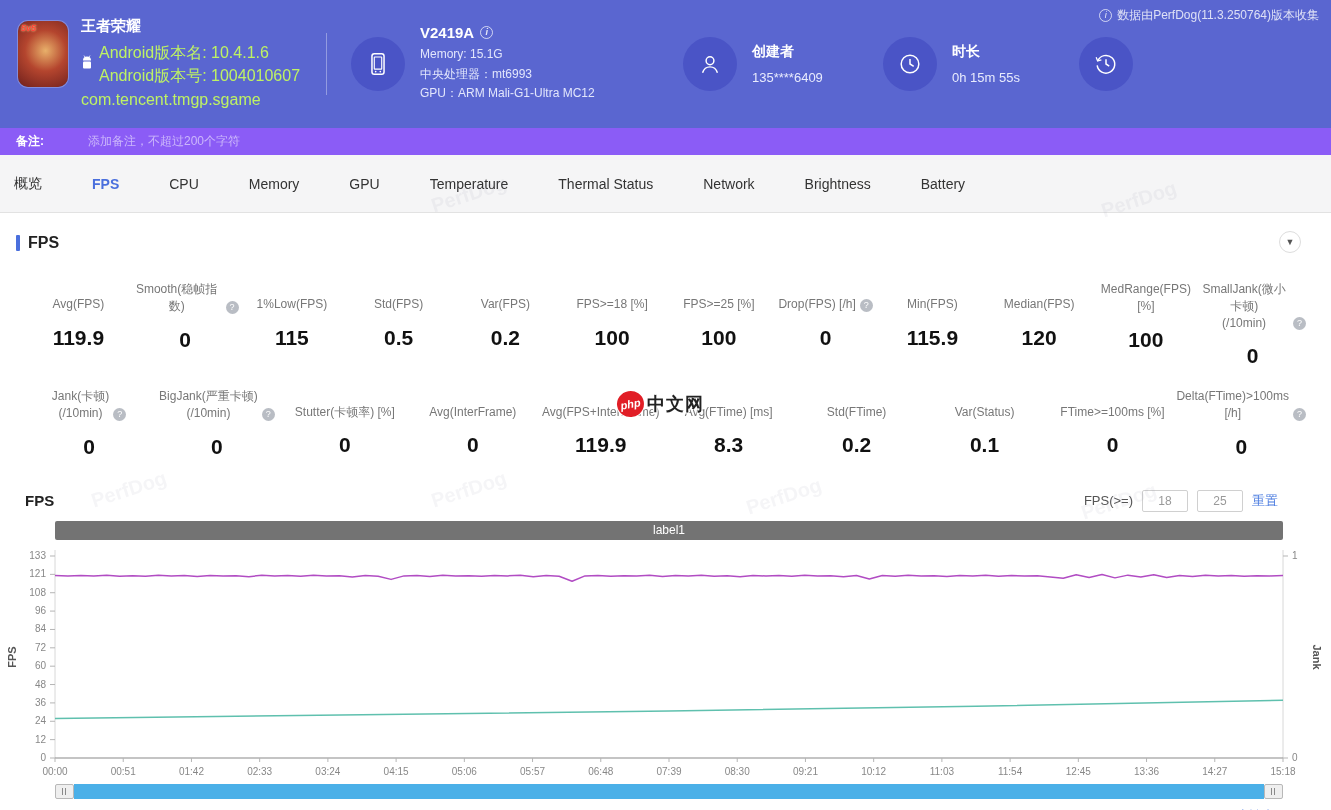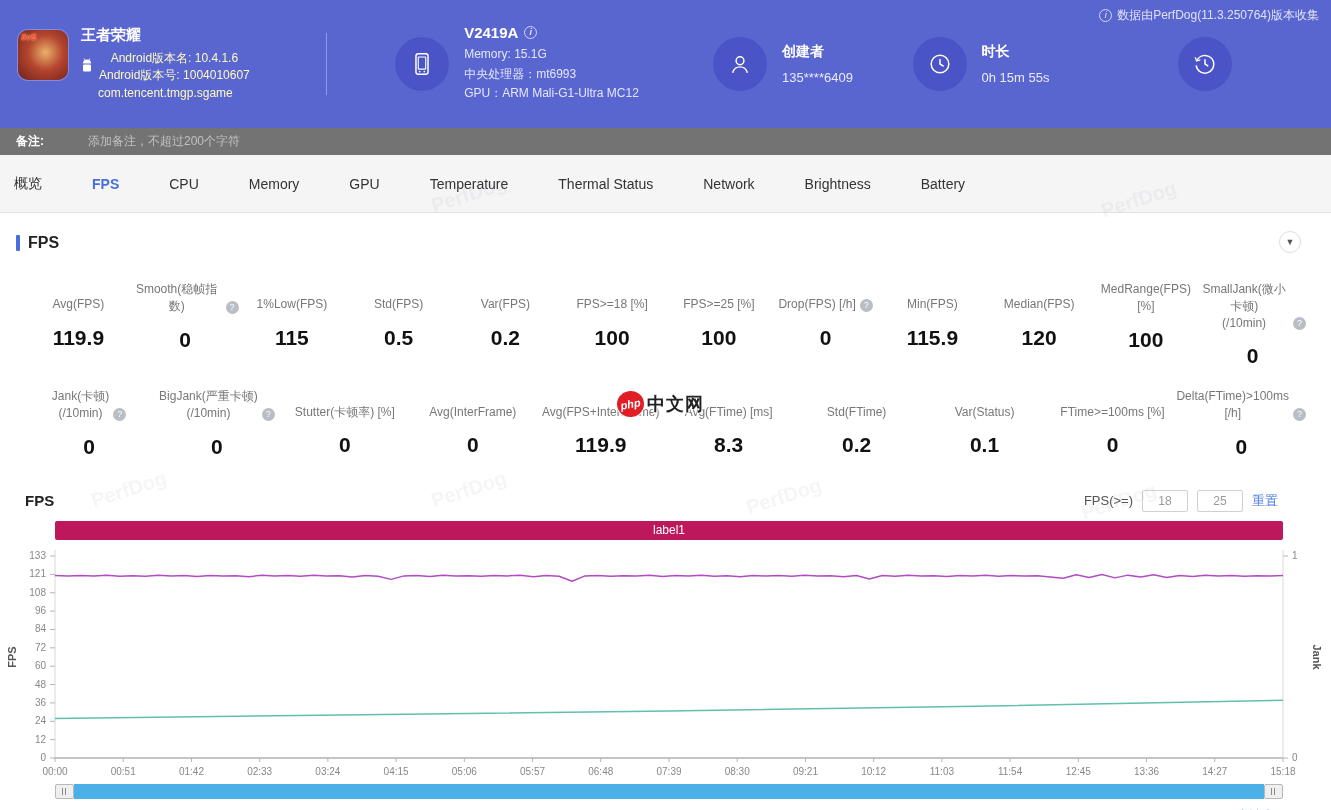--- a/index.html
+++ b/index.html
@@ -4,50 +4,50 @@
 <style>
   * { box-sizing: border-box; margin: 0; padding: 0; }
   body { width: 1331px; height: 810px; overflow: hidden; background: #fff;
          font-family: "Liberation Sans", "DejaVu Sans", sans-serif; color: #333; }
   .page { position: relative; width: 1331px; height: 810px; }
 
   
   .header-top { background: #5a66d0; height: 128px; display: flex; align-items: center;
                 padding-left: 18px; position: relative; color: #fff; }
   .app-block { display: flex; align-items: center; gap: 13px; width: 300px; }
-  .app-icon { width: 50px; height: 50px; border-radius: 10px; flex: none; position: relative;
+  .app-icon { width: 50px; height: 66px; border-radius: 10px; flex: none; position: relative;
               background: radial-gradient(circle at 55% 45%, #e8b06a 0%, #b4452e 45%, #6e1f1c 100%);
               box-shadow: 0 0 0 1px rgba(255,255,255,.25); overflow: hidden; align-self: flex-start; margin-top: 4px;}
   .app-icon-badge { position: absolute; top: 2px; left: 3px; font-size: 9px; font-weight: bold;
               font-style: italic; color: #ff4438; text-shadow: 0 0 2px #ffe9a0; }
   .app-title { font-size: 15px; font-weight: bold; margin-bottom: 5px; }
-  .app-meta { font-size: 12px; color: #fef9c3; line-height: 1.45; text-align: center; }
+  .app-meta { font-size: 16px; color: #bef264; line-height: 1.45; }
   .android-row { display: flex; gap: 6px; align-items: center; }
   .android-icon { flex: none; }
   .pkg { margin-top: 0; }
   .v-divider { width: 1px; height: 62px; background: rgba(255,255,255,.35); margin: 0 24px 0 8px; flex: none; }
 
-  .info-block { display: flex; align-items: center; gap: 15px; justify-content: center; }
+  .info-block { display: flex; align-items: center; gap: 15px; }
   .icircle { width: 54px; height: 54px; border-radius: 50%; background: #4a54c6; flex: none;
              display: flex; align-items: center; justify-content: center; }
   .blk-device { width: 332px; }
   .blk-creator { width: 200px; }
   .blk-duration { width: 196px; }
   .blk-upload { flex: 1; }
   .d-title { font-size: 15px; font-weight: bold; margin-bottom: 4px; display: flex; align-items: center; gap: 6px;}
   .d-lines { font-size: 12px; color: #e2e6fc; line-height: 1.65; }
   .b-title { font-size: 14px; font-weight: bold; }
   .b-value { font-size: 13px; color: #e8ebfd; margin-top: 9px; }
   .info-i { width: 13px; height: 13px; border-radius: 50%; border: 1px solid rgba(255,255,255,.7);
             font-size: 9px; line-height: 11px; text-align: center; color: rgba(255,255,255,.85);
             font-style: italic; flex: none; }
   .info-i::after { content: "i"; }
   .version-note { position: absolute; top: 7px; right: 12px; font-size: 12px;
                   color: rgba(255,255,255,.8); display: flex; gap: 5px; align-items: center; }
-  .notes-bar { background: #737373; height: 27px; display: flex; align-items: center; gap: 8px;
+  .notes-bar { background: #8b5cf6; height: 27px; display: flex; align-items: center; gap: 8px;
                padding: 0 16px; font-size: 12px; }
   .notes-label { color: #fff; font-weight: bold; }
   .notes-placeholder { color: rgba(255,255,255,.55); margin-left: 36px; }
 
   
   .tabs { background: #f5f5f6; border-bottom: 1px solid #e2e2e2; height: 58px;
           display: flex; align-items: center; padding-left: 14px; }
   .tab { padding: 0 25px 0 0; margin-right: 25px; font-size: 14px; color: #333; cursor: pointer; white-space: nowrap;}
   .tab.active { color: #4a6fdd; font-weight: bold; }
 
@@ -75,21 +75,21 @@
   .stat-value { font-size: 21px; font-weight: bold; color: #111; margin-top: 13px; }
 
   
   .chart-head { display: flex; align-items: center; margin: 30px 25px 8px; position: relative; height: 24px; }
   .chart-title { font-size: 15px; font-weight: bold; color: #222; }
   .chart-controls { position: absolute; right: 28px; display: flex; align-items: center; gap: 9px;
                     font-size: 13px; color: #555; }
   .fps-input { width: 46px; height: 22px; border: 1px solid #d0d0d0; border-radius: 2px;
                text-align: center; font-size: 12px; color: #999; background: #fff; }
   .reset-link { color: #4a7be0; font-size: 13px; text-decoration: none; cursor: pointer; }
-  .band { margin-left: 55px; width: 1228px; height: 19px; background: #be185d; border-radius: 2px;
+  .band { margin-left: 55px; width: 1228px; height: 19px; background: #737373; border-radius: 2px;
           color: #fff; font-size: 12px; display: flex; align-items: center; justify-content: center; }
   svg#chart-svg { display: block; margin-top: 6px; }
   svg text { font-family: "Liberation Sans", "DejaVu Sans", sans-serif; }
   .tick { font-size: 10px; fill: #888; }
   .axis-label { font-size: 11px; fill: #555; font-weight: bold; text-anchor: middle; }
 
   .scrollbar { margin: 2px 0 0 55px; width: 1228px; height: 15px; display: flex; }
   .grip { width: 19px; background: #efefef; border: 1px solid #b8b8b8; border-radius: 2px;
           position: relative; cursor: ew-resize; flex: none; }
   .grip::after { content: ""; position: absolute; inset: 3px 6px;

